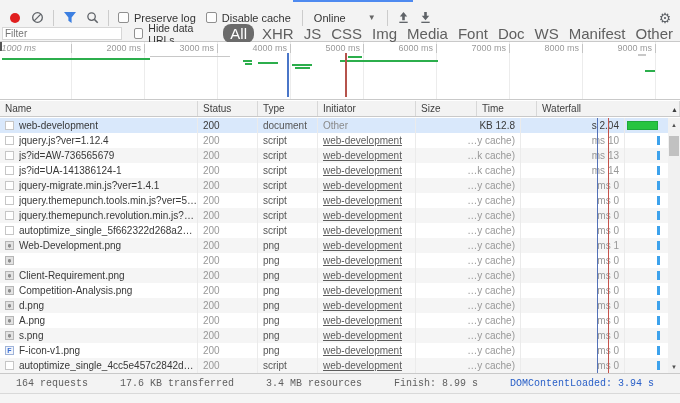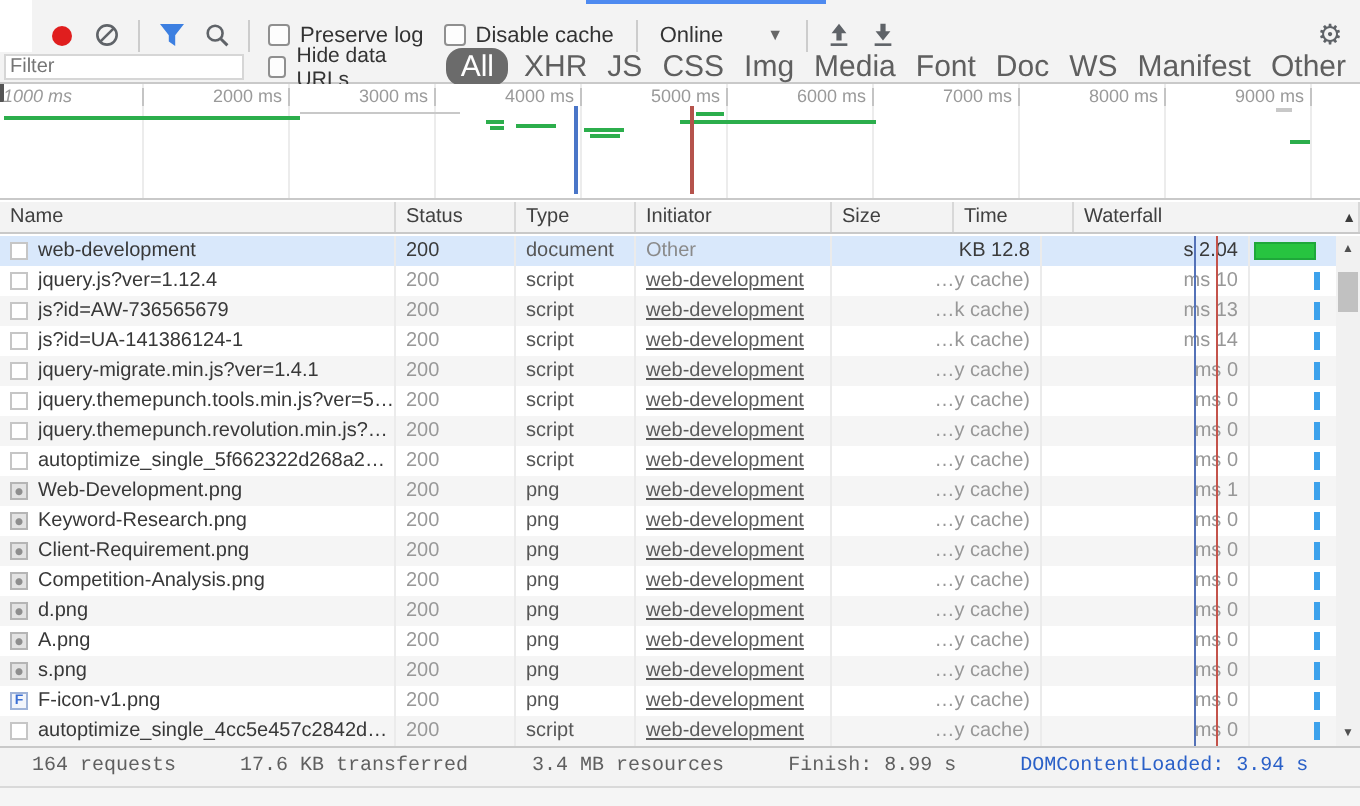--- a/index.html
+++ b/index.html
@@ -1,21 +1,21 @@
 <!DOCTYPE html>
 <html><head>
 <meta charset="utf-8">
 <style>
   html,body{margin:0;padding:0;background:#e8e8e8;}
   #app{position:relative;width:680px;height:403px;background:#fff;overflow:hidden;
        font-family:"Liberation Sans",sans-serif;color:#333;}
   #app *{box-sizing:border-box;}
 
   
-  .tb1{position:absolute;top:0;left:16px;right:0;height:36px;background:#f3f3f3;
+  .tb1{position:absolute;top:0;left:0;right:0;height:36px;background:#f3f3f3;
        border-bottom:1px solid #c9c9c9;display:flex;align-items:center;padding:0 4px;}
   .tab-indicator{position:absolute;top:0;left:293px;width:120px;height:2px;background:#4e8af0;z-index:6;}
   .tbtn{display:flex;align-items:center;justify-content:center;width:22px;height:22px;cursor:pointer;}
   .rec-dot{width:10px;height:10px;border-radius:50%;background:#e01e1e;}
   .sep{width:1px;height:16px;background:#ccc;margin:0 5px;}
   .cklbl{display:flex;align-items:center;font-size:11px;color:#333;margin:0 6px 0 4px;}
   .cb{width:11px;height:11px;border:1px solid #8f8f8f;border-radius:2px;background:#fdfdfd;margin-right:5px;}
   .dd{display:flex;align-items:center;font-size:11px;color:#333;margin:0 6px;}
   .dd .caret{font-size:8px;color:#666;margin-left:22px;}
   .spacer{flex:1;}
@@ -355,21 +355,20 @@
     <div class="c c-init w-init"><span class="lnk">web-development</span></div>
     <div class="c c-size w-size">(memory cache)</div>
     <div class="c c-time w-time">1 ms</div>
     <div class="c c-wf w-wf">
           <span class="wf-tick" style="left: 32px;"></span>
         </div>
   </div>
       <div class="row">
     <div class="c c-name w-name">
       <span class="ficon image"></span>
-          <span class="txt">Keyword-Research.png</span>
     </div>
     <div class="c c-status w-status">200</div>
     <div class="c c-type w-type">png</div>
     <div class="c c-init w-init"><span class="lnk">web-development</span></div>
     <div class="c c-size w-size">(memory cache)</div>
     <div class="c c-time w-time">0 ms</div>
     <div class="c c-wf w-wf">
           <span class="wf-tick" style="left: 32px;"></span>
         </div>
   </div>

